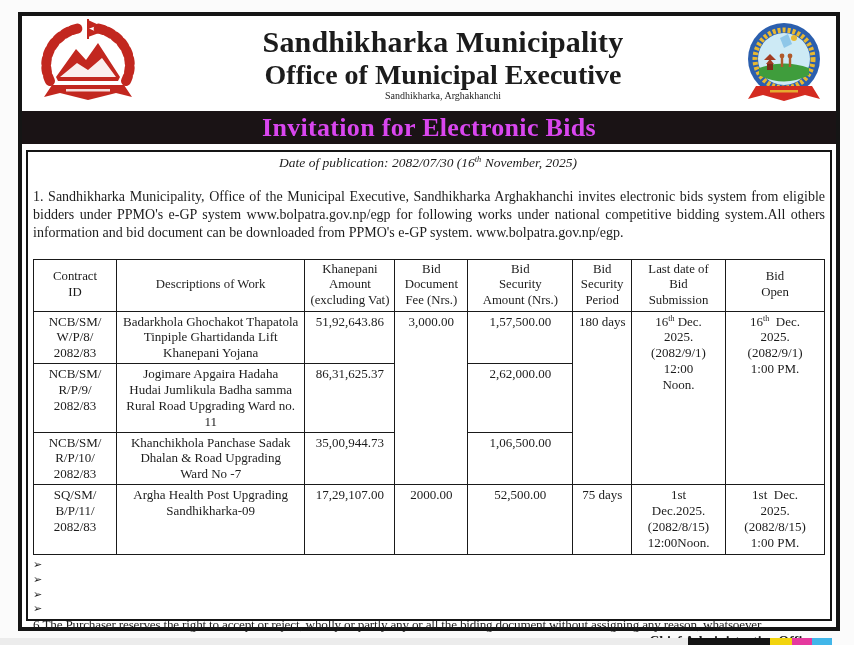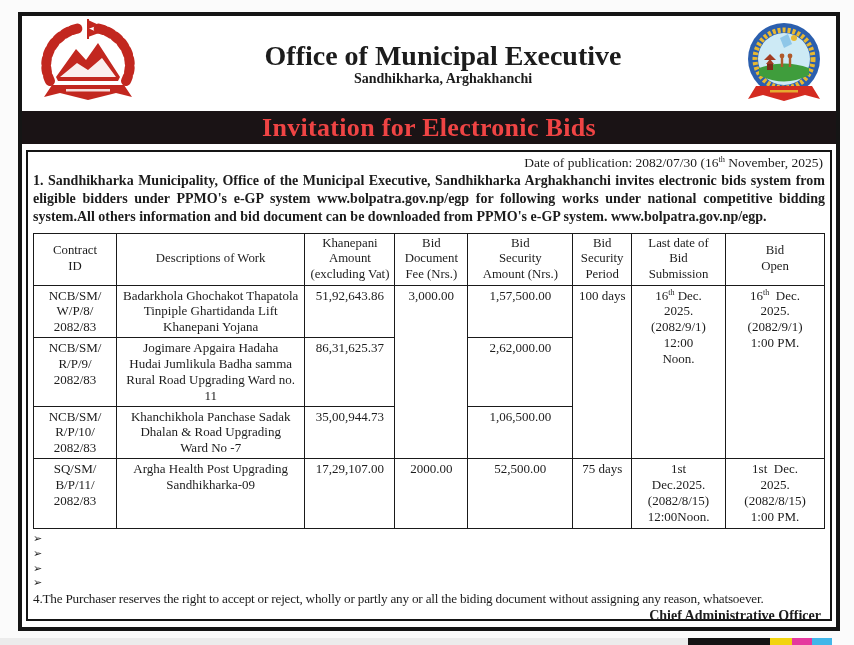--- a/index.html
+++ b/index.html
@@ -37,56 +37,56 @@
   .header{
     display:flex;
     align-items:center;
     height:95px;
     padding:4px 10px;
   }
   .emblem{flex:0 0 auto;}
   .titles{flex:1 1 auto;text-align:center;line-height:1.12;}
   .title-main{font-size:30px;font-weight:bold;letter-spacing:0.2px;}
   .title-sub{font-size:28px;font-weight:bold;}
-  .title-addr{font-size:14px;font-weight:bold;}
+  .title-addr{font-size:10px;font-weight:normal;}
   
   .band{
     background:var(--band-bg);
-    color:#ef4444;
+    color:#d946ef;
     text-align:center;
     height:33px;
     line-height:33px;
     font-size:26px;
     font-weight:bold;
     letter-spacing:0.3px;
   }
   
   .content{
     margin:6px 4px 0 4px;
     border:2px solid #151515;
     height:471px;
     padding:3px 5px 0 5px;
     font-size:14px;
   }
   .date-line{
-    text-align:right;
+    text-align:center;
     font-size:13.5px;
     padding-right:2px;
+    font-style:italic;
   }
   .intro{
     text-align:justify;
     line-height:1.3;
-    margin-top:1px;
-    font-weight:bold;
+    margin-top:17px;
   }
   
   table.bids{
     width:100%;
     border-collapse:collapse;
-    margin-top:6px;
+    margin-top:16px;
     font-size:13px;
   }
   table.bids th, table.bids td{
     border:1.5px solid #1a1a1a;
     text-align:center;
     vertical-align:top;
     padding:2px 3px;
     line-height:1.22;
   }
   table.bids th{
@@ -143,20 +143,21 @@
 
         <path d="M24,60 L44,32 L54,43 L66,26 L88,60 Z" fill="var(--emblem-red)"></path>
         <path d="M28,60 L45,46 L56,53 L70,41 L84,60 Z" fill="#ffffff" opacity="0.92"></path>
         <path d="M24,60 L88,60 L86,64 L26,64 Z" fill="var(--emblem-red)"></path>
 
         <path d="M20,68 L92,68 L100,80 L84,76 L56,83 L28,76 L12,80 Z" fill="var(--emblem-red)"></path>
         <rect x="34" y="72" width="44" height="2.5" fill="#ffffff" opacity="0.85"></rect>
       </svg>
     </div>
     <div class="titles">
+      <div class="title-main">Sandhikharka Municipality</div>
       <div class="title-sub">Office of Municipal Executive</div>
       <div class="title-addr">Sandhikharka, Arghakhanchi</div>
     </div>
     <div class="emblem">
       <svg width="84" height="88" viewBox="0 0 84 88">
         <rect x="0" y="0" width="84" height="88" fill="#ffffff"></rect>
         <circle cx="42" cy="41" r="36" fill="var(--logo-blue)"></circle>
         <circle cx="42" cy="41" r="29" fill="none" stroke="var(--logo-gold)" stroke-width="5" stroke-dasharray="3 2"></circle>
         <circle cx="42" cy="41" r="26" fill="var(--logo-sky)"></circle>
         <path d="M17,50 Q42,41 67,50 L67,57 Q42,70 17,57 Z" fill="var(--logo-green)"></path>
@@ -230,21 +231,21 @@
         <tr class="row-std">
           <td class="pre">NCB/SM/
 W/P/8/
 2082/83</td>
           <td class="pre">Badarkhola Ghochakot Thapatola
 Tinpiple Ghartidanda Lift
 Khanepani Yojana</td>
           <td>51,92,643.86</td>
           <td rowspan="3">3,000.00</td>
           <td>1,57,500.00</td>
-          <td rowspan="3">100 days</td>
+          <td rowspan="3">180 days</td>
           <td rowspan="3">
             <div><span>16</span><sup class="ord">th</sup><span> Dec.</span></div>
             <div class="pre">2025.
 (2082/9/1)
 12:00
 Noon.</div>
           </td>
           <td rowspan="3">
             <div><span>16</span><sup class="ord">th</sup><span>&nbsp; Dec.</span></div>
             <div class="pre">2025.
@@ -300,21 +301,21 @@
       </div>
       <div class="bank-item">
         <span class="bullet">➢</span>
       </div>
       <div class="bank-item">
         <span class="bullet">➢</span>
       </div>
       <div class="bank-item">
         <span class="bullet">➢</span>
       </div>
-      <div class="note">4.The Purchaser reserves the right to accept or reject, wholly or partly any or all the biding document without assigning any reason, whatsoever.</div>
+      <div class="note">6.The Purchaser reserves the right to accept or reject, wholly or partly any or all the biding document without assigning any reason, whatsoever.</div>
       <div class="signature">Chief Administrative Officer</div>
     </div>
 
   </div>
 </div>
 
 <div class="print-strip">
   <div class="seg-gray"></div>
   <div class="seg-black"></div>
   <div class="seg-yellow"></div>

